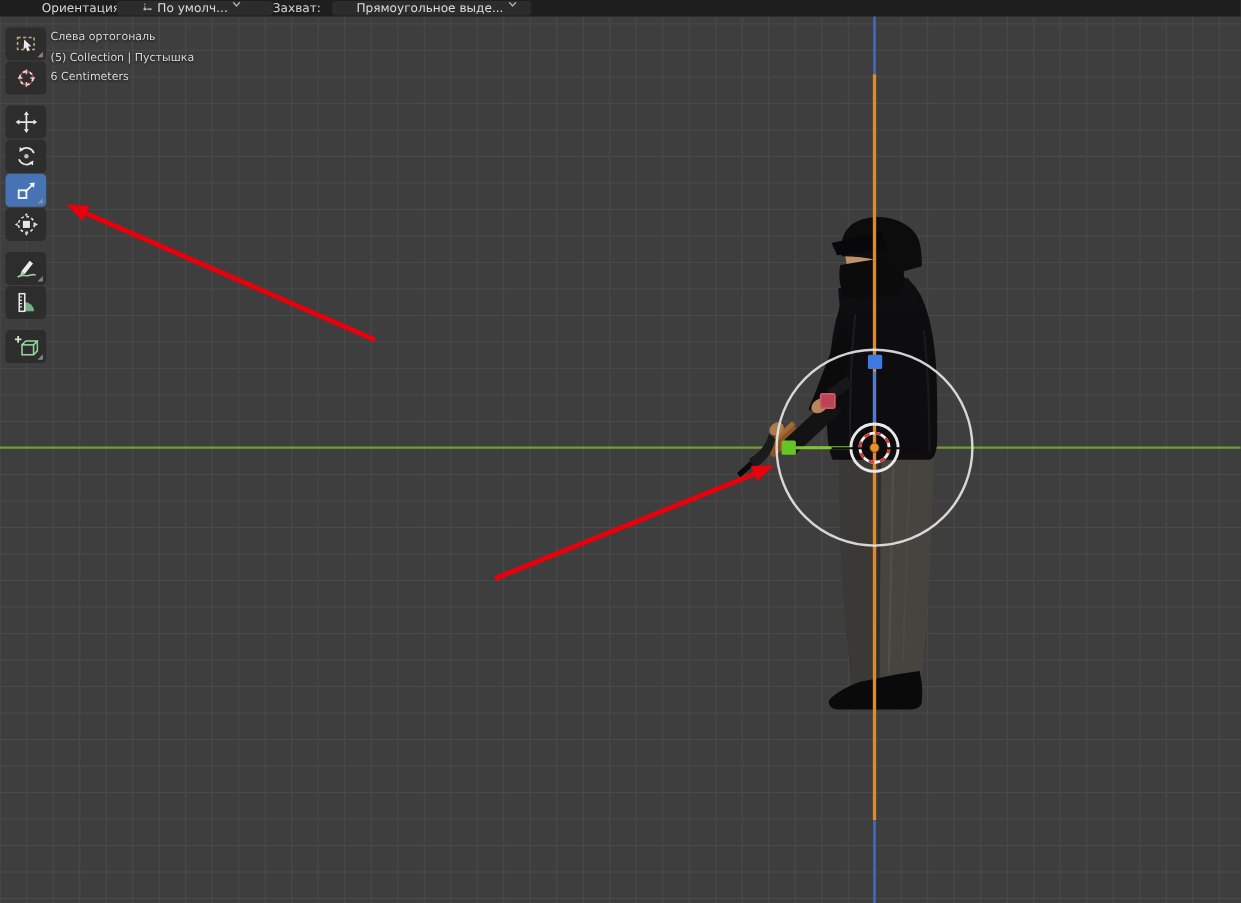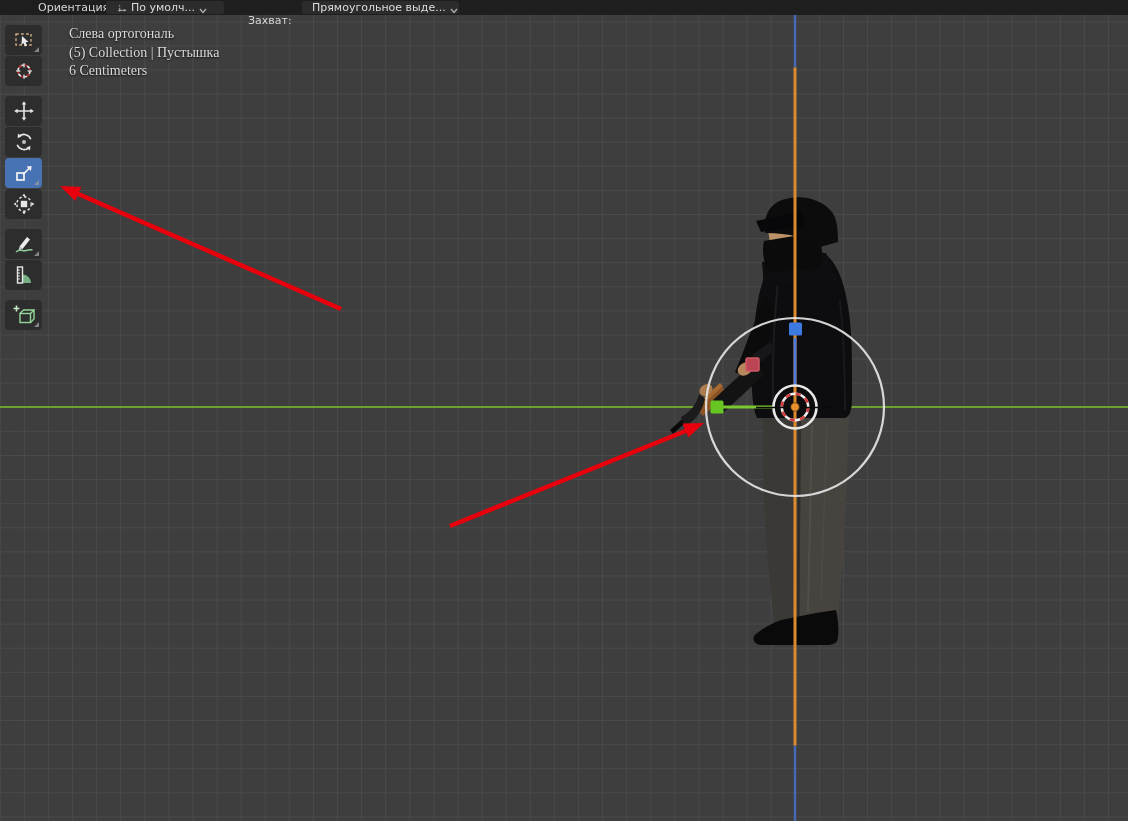--- a/index.html
+++ b/index.html
@@ -22,26 +22,26 @@
   
   .topbar{
     position:absolute;top:0;left:0;right:0;height:15px;
     background:var(--header-bg,#1e1e1e);
     display:flex;align-items:center;
     font-size:11px;color:var(--text-light,#d6d6d6);
     z-index:40;
   }
   .topbar .lbl{margin-left:0;white-space:nowrap;}
   .lbl-orient{position:absolute;left:38px;top:1px;}
-  .lbl-snap{position:absolute;left:248px;top:1px;margin-top:13px;}
+  .lbl-snap{position:absolute;left:248px;top:1px;}
   .hdr-btn{
     position:absolute;top:1px;height:13px;
     background:var(--button-bg,#2c2c2c);
-    border-radius:3px;display:flex;align-items:flex-end;gap:4px;
-    padding:0 10px;color:#dcdcdc;white-space:nowrap;cursor:default;
+    border-radius:3px;display:flex;align-items:flex-start;gap:4px;
+    padding:0 22px;color:#dcdcdc;white-space:nowrap;cursor:default;
   }
   .btn-orient{left:106px;width:98px;}
   .btn-snap{left:302px;width:137px;}
   .chev{width:8px;height:6px;flex:0 0 auto;opacity:.8;}
   
   .toolbar{position:absolute;left:5px;top:25px;width:38px;z-index:30;}
   .tool{
     width:37px;height:30px;margin-bottom:1px;border-radius:4px;
     background:var(--toolbar-button-bg,#2d2d2d);
     display:flex;align-items:center;justify-content:center;
@@ -51,23 +51,23 @@
   .tool.active{background:var(--active-tool-bg,#4772b3);}
   .tool.has-subtools::after{
     content:"";position:absolute;right:3px;bottom:3px;
     border-style:solid;border-width:0 0 5px 5px;
     border-color:transparent transparent #9a9a9a transparent;
     opacity:.8;
   }
   .tool svg{display:block;}
   
   .vp-text{
-    position:absolute;left:69px;top:25px;z-index:20;
-    font-size:14px;line-height:18.5px;color:#dadada;
-    text-shadow:0 1px 2px rgba(0,0,0,.85);white-space:nowrap;font-family:Liberation Serif, serif;
+    position:absolute;left:46px;top:25px;z-index:20;
+    font-size:10px;line-height:18.5px;color:#dadada;
+    text-shadow:0 1px 2px rgba(0,0,0,.85);white-space:nowrap;
   }
   
   svg.scene{position:absolute;inset:0;z-index:10;}
   .axis-y{stroke:var(--axis-y-green,#6f9f30);}
   .axis-z{stroke:var(--axis-z-blue,#4668b8);}
   .sel-orange{stroke:var(--selected-orange,#dd8a2e);}
   .gizmo-ring{stroke:var(--gizmo-white,#e8e8e8);}
   .h-green{fill:var(--handle-green,#67c523);}
   .h-blue{fill:var(--handle-blue,#3c79e0);}
   .h-red{fill:var(--handle-red,#bb4455);stroke:#d05a66;stroke-width:1.5;}

